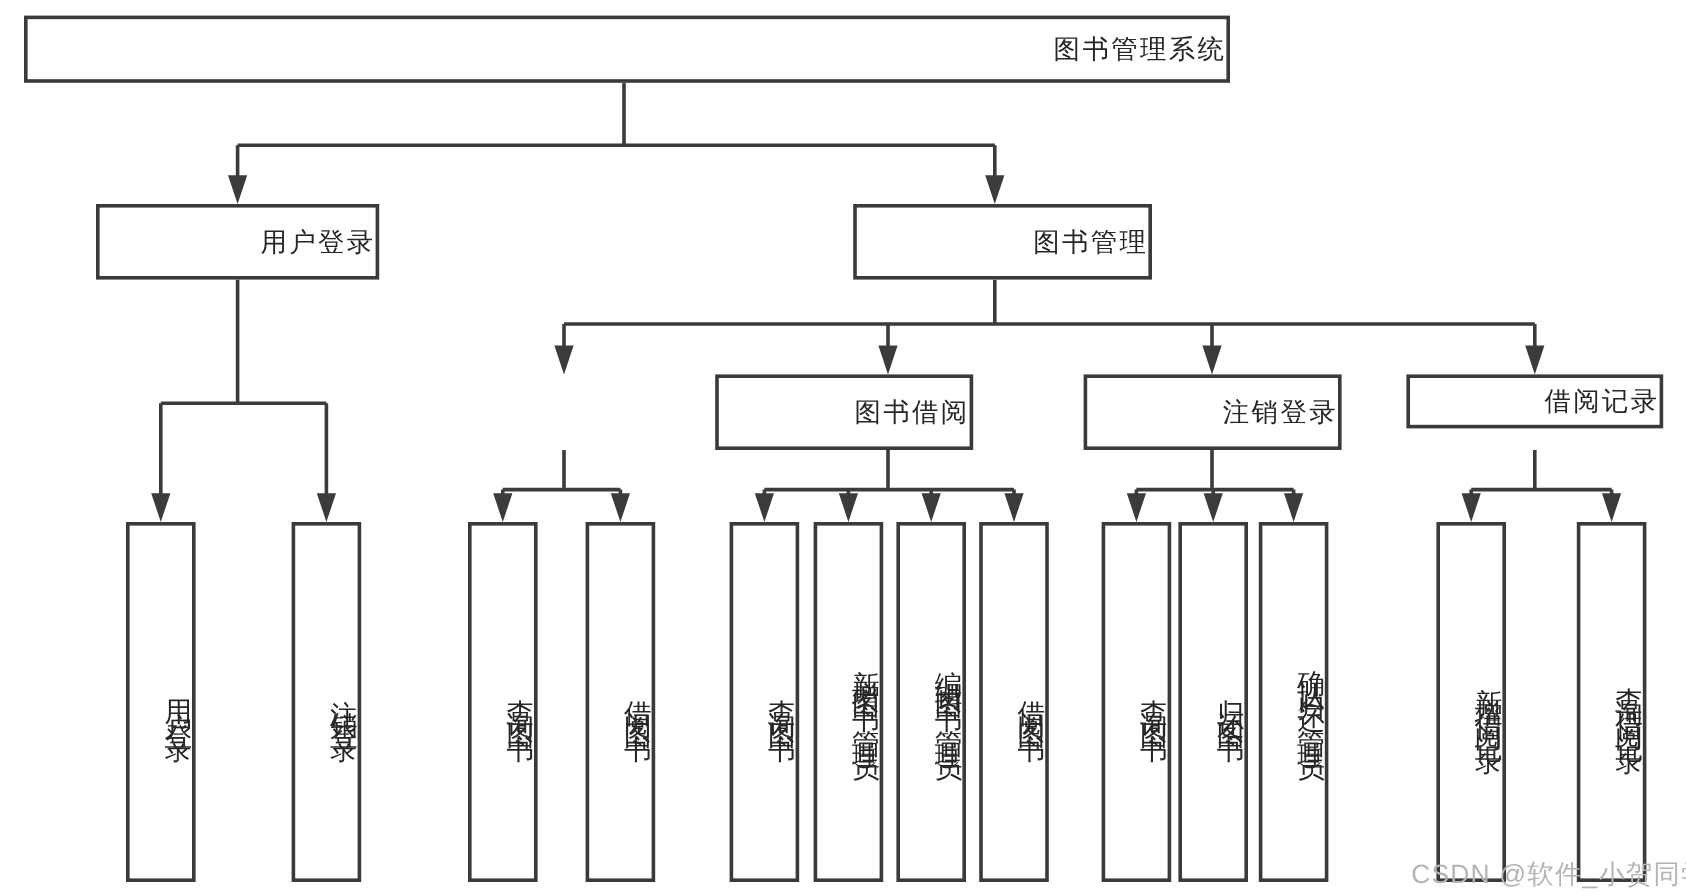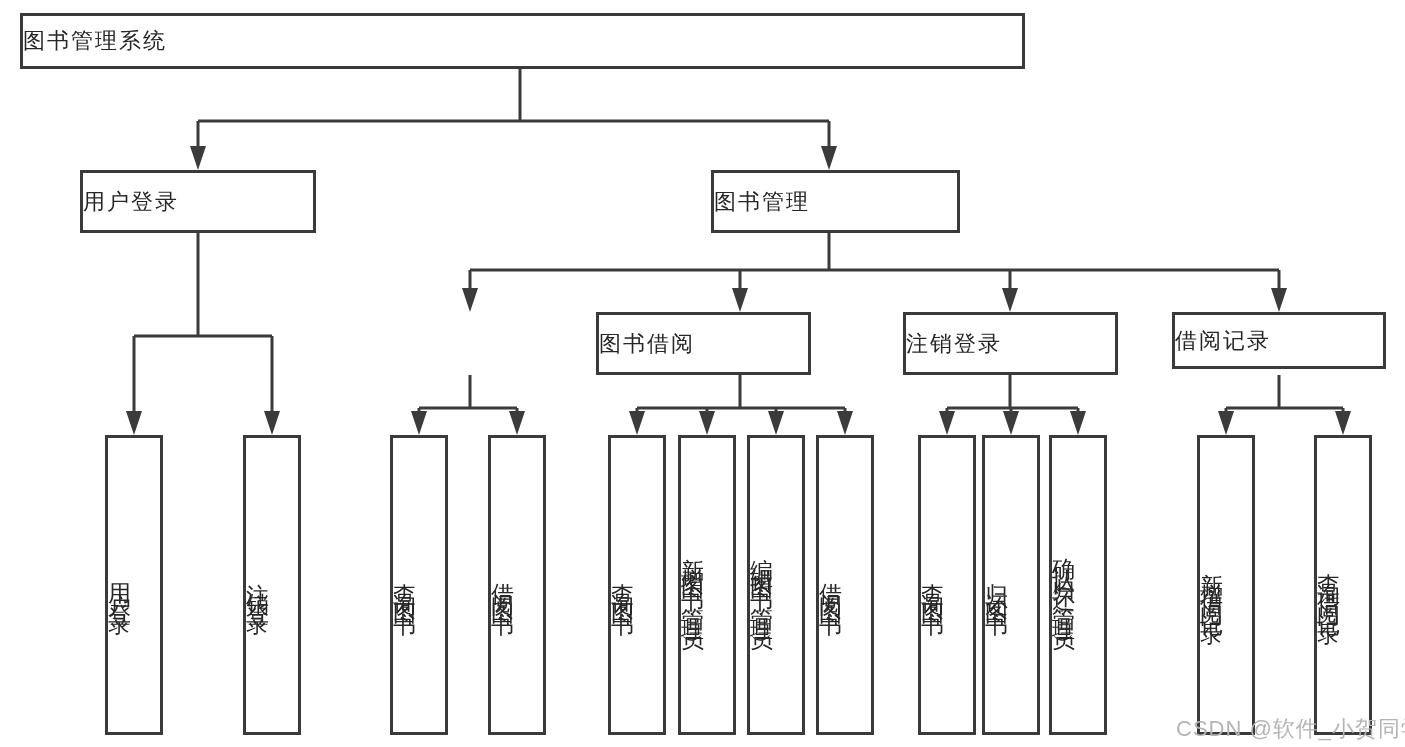--- a/index.html
+++ b/index.html
@@ -3,21 +3,21 @@
 <meta charset="utf-8">
 <style>
   html,body{margin:0;padding:0;background:#ffffff;}
   .canvas{
     position:relative;width:1405px;height:747px;background:#ffffff;
     font-family:"Liberation Sans","DejaVu Sans",sans-serif;overflow:hidden;
   }
   .connectors{position:absolute;left:0;top:0;z-index:1;}
   .box{
     position:absolute;box-sizing:border-box;background:#ffffff;
-    border:3px solid #3a3a3a;display:flex;align-items:center;justify-content:flex-start;
+    border:3px solid #3a3a3a;display:flex;align-items:center;justify-content:flex-end;
     color:#262626;z-index:2;
   }
   .hbox .label{font-size:22px;letter-spacing:2px;white-space:nowrap;}
   .vbox .label{
     writing-mode:vertical-rl;text-orientation:mixed;
     font-size:23px;letter-spacing:10px;line-height:1;white-space:nowrap;
   }
   .watermark{
     position:absolute;left:1176px;top:714px;z-index:5;
     color:#b4b4b4;font-size:22px;letter-spacing:1px;white-space:nowrap;
@@ -71,21 +71,21 @@
   <div class="box hbox" style="left:711px;top:170px;width:249px;height:63px">
     <span class="label">图书管理</span>
   </div>
 
   <div class="box hbox" style="left:596px;top:312px;width:215px;height:63px">
     <span class="label">图书借阅</span>
   </div>
   <div class="box hbox" style="left:903px;top:312px;width:215px;height:63px">
     <span class="label">注销登录</span>
   </div>
-  <div class="box hbox" style="left:1172px;top:312px;width:214px;height:57px">
+  <div class="box hbox" style="left:1172px;top:312px;width:214px;height:45px">
     <span class="label">借阅记录</span>
   </div>
 
   <div class="box vbox" style="left:105px;top:435px;width:58px;height:300px">
     <span class="label">用户登录</span>
   </div>
   <div class="box vbox" style="left:243px;top:435px;width:58px;height:300px">
     <span class="label">注销登录</span>
   </div>
 

